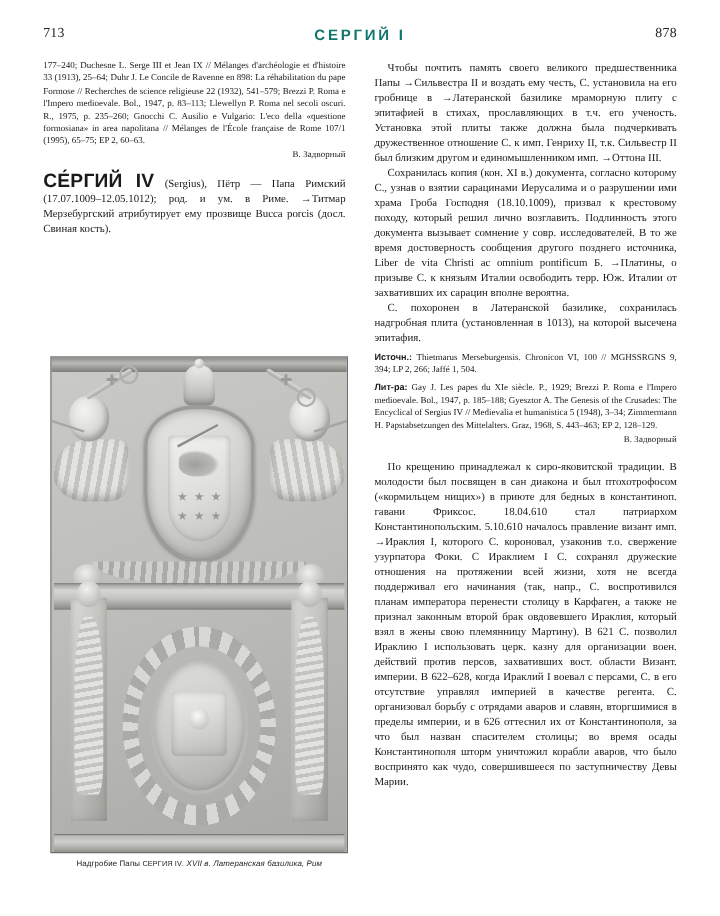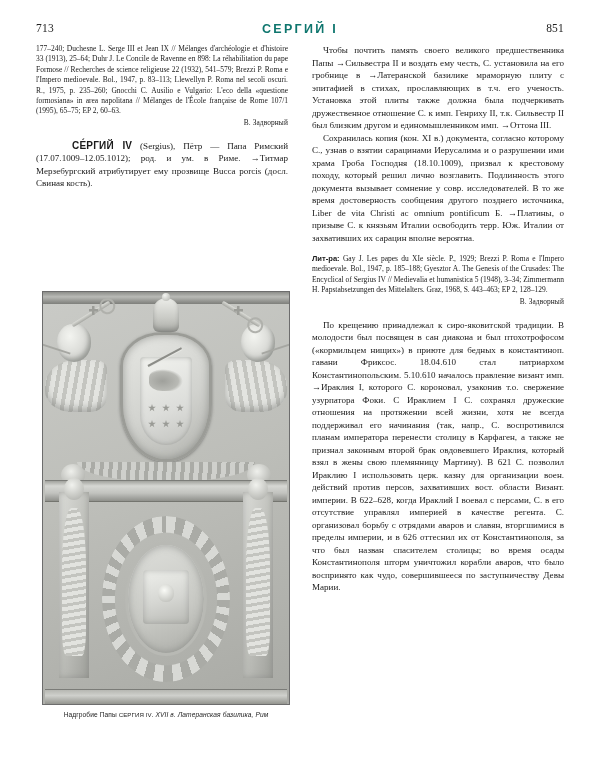--- a/index.html
+++ b/index.html
@@ -50,21 +50,21 @@
   
   .columns {
     position: absolute;
     top: 44px;
     left: 36px;
     width: 528px;
     height: 700px;
   }
   .col {
     position: absolute;
-    top: 0;
+    top: 6px;
     width: 252px;
   }
   .col-left  { left: 0; }
   .col-right { left: 276px; }
 
   p {
     margin: 0;
     font-size: 8.1px;
     line-height: 11.15px;
     text-align: justify;
@@ -84,23 +84,22 @@
   }
   .sig {
     font-size: 7.4px;
     text-align: right;
     margin-top: 1px;
     letter-spacing: 0.1px;
   }
   .lemma {
     font-family: "Liberation Sans", "DejaVu Sans", sans-serif;
     font-weight: bold;
-    font-size: 10px;
+    font-size: 16px;
     letter-spacing: 0.2px;
-    margin-left: 36px;
   }
   .rubric {
     font-family: "Liberation Sans", "DejaVu Sans", sans-serif;
     font-weight: bold;
     font-size: 7.6px;
   }
   .gap-sm { height: 5px; }
   .gap-lg { height: 13px; }
 
   
@@ -310,21 +309,21 @@
   .mask-head.r { right: 18px; }
 </style>
 </head>
 <body>
 
 <div class="page">
 
   <div class="page-header">
     <div class="folio">713</div>
     <div class="running-title">СЕРГИЙ I</div>
-    <div class="folio">851</div>
+    <div class="folio">878</div>
   </div>
 
   <div class="columns">
 
     <div class="col col-left">
 
       <p class="refs">177–240; Duchesne L. Serge III et Jean IX // Mélanges d'archéologie et d'histoire 33 (1913), 25–64; Duhr J. Le Concile de Ravenne en 898: La réhabilitation du pape Formose // Recherches de science religieuse 22 (1932), 541–579; Brezzi P. Roma e l'Impero medioevale. Bol., 1947, p. 83–113; Llewellyn P. Roma nel secoli oscuri. R., 1975, p. 235–260; Gnocchi C. Ausilio e Vulgario: L'eco della «questione formosiana» in area napolitana // Mélanges de l'École française de Rome 107/1 (1995), 65–75; EP 2, 60–63.</p>
       <div class="sig">В. Задворный</div>
 
       <div class="gap-lg"></div>
@@ -398,23 +397,25 @@
         </div>
         <div class="fig-caption"><span>Надгробие Папы </span><span class="caps">СЕРГИЯ IV</span><span class="ital">. XVII в. Латеранская базилика, Рим</span></div>
       </div>
 
     </div>
 
     <div class="col col-right">
 
       <p class="body">Чтобы почтить память своего великого предшественника Папы →Сильвестра II и воздать ему честь, С. установила на его гробнице в →Латеранской базилике мраморную плиту с эпитафией в стихах, прославляющих в т.ч. его ученость. Установка этой плиты также должна была подчеркивать дружественное отношение С. к имп. Генриху II, т.к. Сильвестр II был близким другом и единомышленником имп. →Оттона III.</p>
       <p class="body">Сохранилась копия (кон. XI в.) документа, согласно которому С., узнав о взятии сарацинами Иерусалима и о разрушении ими храма Гроба Господня (18.10.1009), призвал к крестовому походу, который решил лично возглавить. Подлинность этого документа вызывает сомнение у совр. исследователей. В то же время достоверность сообщения другого позднего источника, Liber de vita Christi ac omnium pontificum Б. →Платины, о призыве С. к князьям Италии освободить терр. Юж. Италии от захвативших их сарацин вполне вероятна.</p>
+      <p class="body">С. похоронен в Латеранской базилике, сохранилась надгробная плита (установленная в 1013), на которой высечена эпитафия.</p>
 
       <div class="gap-sm"></div>
 
+      <p class="refs"><span class="rubric">Источн.:</span><span> Thietmarus Merseburgensis. Chronicon VI, 100 // MGHSSRGNS 9, 394; LP 2, 266; Jaffé 1, 504.</span></p>
 
       <div class="gap-sm"></div>
 
       <p class="refs"><span class="rubric">Лит-ра:</span><span> Gay J. Les papes du XIe siècle. P., 1929; Brezzi P. Roma e l'Impero medioevale. Bol., 1947, p. 185–188; Gyesztor A. The Genesis of the Crusades: The Encyclical of Sergius IV // Medievalia et humanistica 5 (1948), 3–34; Zimmermann H. Papstabsetzungen des Mittelalters. Graz, 1968, S. 443–463; EP 2, 128–129.</span></p>
       <div class="sig">В. Задворный</div>
 
       <div class="gap-lg"></div>
 
 
       <p class="body">По крещению принадлежал к сиро-яковитской традиции. В молодости был посвящен в сан диакона и был птохотрофосом («кормильцем нищих») в приюте для бедных в константиноп. гавани Фриксос. 18.04.610 стал патриархом Константинопольским. 5.10.610 началось правление визант имп. →Ираклия I, которого С. короновал, узаконив т.о. свержение узурпатора Фоки. С Ираклием I С. сохранял дружеские отношения на протяжении всей жизни, хотя не всегда поддерживал его начинания (так, напр., С. воспротивился планам императора перенести столицу в Карфаген, а также не признал законным второй брак овдовевшего Ираклия, который взял в жены свою племянницу Мартину). В 621 С. позволил Ираклию I использовать церк. казну для организации воен. действий против персов, захвативших вост. области Визант. империи. В 622–628, когда Ираклий I воевал с персами, С. в его отсутствие управлял империей в качестве регента. С. организовал борьбу с отрядами аваров и славян, вторгшимися в пределы империи, и в 626 оттеснил их от Константинополя, за что был назван спасителем столицы; во время осады Константинополя шторм уничтожил корабли аваров, что было воспринято как чудо, совершившееся по заступничеству Девы Марии.</p>

